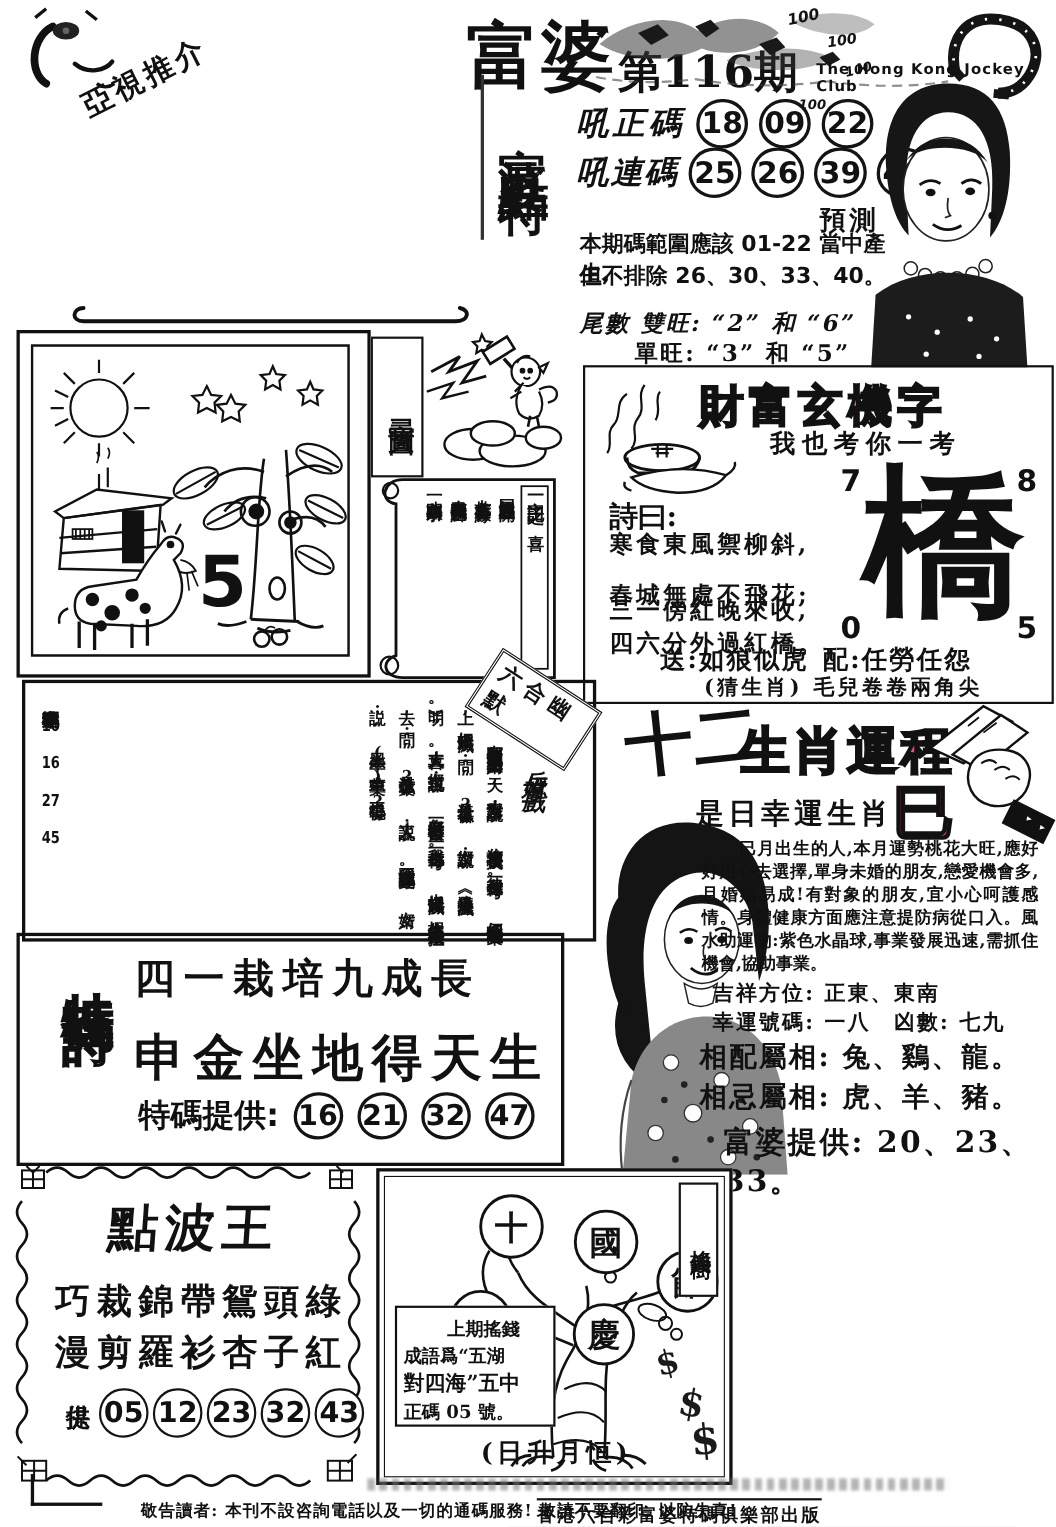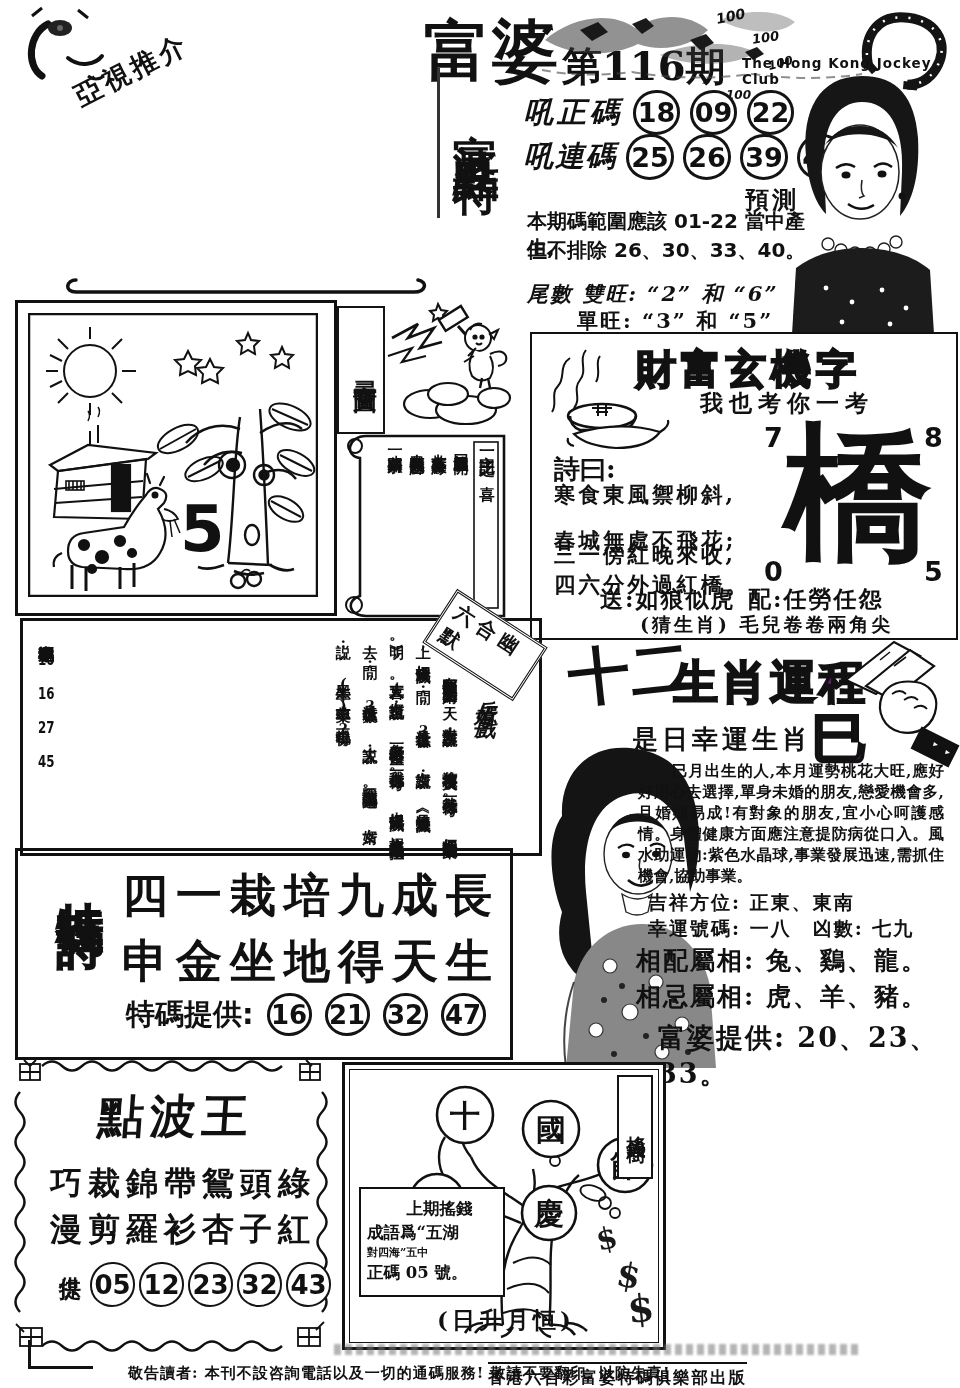--- a/index.html
+++ b/index.html
@@ -3,21 +3,21 @@
 <meta charset="utf-8">
 <style>
   html,body{margin:0;padding:0;background:#e8e8e4;}
   #page{position:relative;width:960px;height:1388px;margin:0 auto;background:#fff;
         font-family:"DejaVu Serif","Liberation Serif",serif;color:#111;overflow:hidden;}
   .abs{position:absolute;}
   .sans{font-family:"DejaVu Sans","Liberation Sans",sans-serif;}
   .vtext{writing-mode:vertical-rl;text-orientation:upright;}
   .tcu{text-combine-upright:all;}
   .outline{color:#fff;-webkit-text-stroke:1.8px #111;font-weight:700;}
-  .outline2{color:#701a75;-webkit-text-stroke:2.2px #111;font-weight:900;}
+  .outline2{color:#ec4899;-webkit-text-stroke:2.2px #111;font-weight:900;}
   .circ{display:inline-flex;align-items:center;justify-content:center;border:3px solid #141414;
         border-radius:50% 48% 52% 50%/52% 50% 50% 48%;background:#fff;font-weight:700;
         font-family:"DejaVu Sans","Liberation Sans",sans-serif;box-sizing:border-box;}
   .bold{font-weight:700;}
   .heavy{font-weight:900;}
   .labelbox{border:2.5px solid #141414;background:#fff;text-align:center;
         writing-mode:vertical-rl;text-orientation:upright;font-weight:700;letter-spacing:6px;}
   .row{display:flex;align-items:center;}
   svg{display:block;}
   .blurline{filter:blur(1.3px);opacity:.55;
@@ -347,21 +347,21 @@
     <div class="abs" style="left:108px;top:122px;width:306px;font-size:15.5px;line-height:1.36;font-weight:600;text-align:justify;text-indent:2.2em;">巳月出生的人,本月運勢桃花大旺,應好好用心去選擇,單身未婚的朋友,戀愛機會多,且婚姻易成!有對象的朋友,宜小心呵護感情。身體健康方面應注意提防病從口入。風水助運物:紫色水晶球,事業發展迅速,需抓住機會,協助事業。</div>
     <div class="abs heavy" style="left:118px;top:252px;font-size:19px;letter-spacing:2px;">吉祥方位: 正東、東南</div>
     <div class="abs heavy" style="left:118px;top:278px;font-size:19px;letter-spacing:2px;">幸運號碼: 一八　凶數: 七九</div>
     <div class="abs heavy" style="left:106px;top:306px;font-size:25px;letter-spacing:2px;">相配屬相: 兔、鷄、龍。</div>
     <div class="abs heavy" style="left:106px;top:342px;font-size:25px;letter-spacing:2px;">相忌屬相: 虎、羊、豬。</div>
     <div class="abs heavy" style="left:128px;top:382px;font-size:27px;letter-spacing:2px;">富婆提供: 20、23、33。</div>
   </div>
 
   <div class="abs" style="left:15px;top:848px;width:492px;height:206px;border:3.5px solid #111;">
     <div class="abs vtext outline" style="left:32px;top:14px;height:180px;font-size:46px;letter-spacing:10px;font-family:'DejaVu Serif','Liberation Serif',serif;">特碼詩</div>
-    <div class="abs heavy" style="left:104px;top:14px;font-size:46px;letter-spacing:8px;font-family:Liberation Serif, serif;">四一栽培九成長</div>
+    <div class="abs heavy" style="left:104px;top:14px;font-size:37px;letter-spacing:8px;font-family:Liberation Serif, serif;">四一栽培九成長</div>
     <div class="abs heavy" style="left:104px;top:80px;font-size:46px;letter-spacing:8px;font-family:'DejaVu Serif','Liberation Serif',serif;">申金坐地得天生</div>
     <div class="abs row" style="left:108px;top:142px;gap:13px;">
       <span class="heavy sans" style="font-size:29px;">特碼提供:</span>
       <span class="circ" style="width:45px;height:43px;font-size:26px;">16</span>
       <span class="circ" style="width:45px;height:43px;font-size:26px;">21</span>
       <span class="circ" style="width:45px;height:43px;font-size:26px;">32</span>
       <span class="circ" style="width:45px;height:43px;font-size:26px;">47</span>
     </div>
   </div>
 
@@ -440,21 +440,21 @@
         <text x="262" y="212" font-size="34" transform="rotate(10 262 212)">$</text>
         <text x="276" y="250" font-size="38" transform="rotate(-6 276 250)">$</text>
       </g>
     </svg>
 
     <div class="abs labelbox" style="right:10px;top:10px;width:30px;height:92px;font-size:19px;padding:4px 1px;letter-spacing:4px;">搖錢樹</div>
 
     <div class="abs" style="left:14px;top:122px;width:146px;height:110px;border:2.5px solid #111;background:#fff;padding:8px 6px;box-sizing:border-box;">
       <div class="bold" style="font-size:16.5px;line-height:1.45;text-indent:2.4em;">上期搖錢</div>
       <div class="bold" style="font-size:16.5px;line-height:1.45;">成語爲“五湖</div>
-      <div class="bold" style="font-size:11px;line-height:1.45;">對四海”五中</div>
+      <div class="bold" style="font-size:19px;line-height:1.45;">對四海”五中</div>
       <div class="bold" style="font-size:16.5px;line-height:1.45;">正碼 05 號。</div>
     </div>
     <div class="abs heavy" style="left:92px;top:240px;font-size:23px;letter-spacing:4px;">(日升月恒)</div>
   </div>
 
   <div class="abs blurline" style="left:334px;top:1344px;width:528px;height:11px;"></div>
 
   <div class="abs" style="left:28px;top:1340px;width:62px;height:26px;border-left:3px solid #111;border-bottom:3px solid #111;"></div>
 
   <div class="abs heavy" style="left:128px;top:1364px;font-size:15px;letter-spacing:1px;">敬告讀者: 本刊不設咨詢電話以及一切的通碼服務! 敬請不要翻印, 以防失真!</div>

